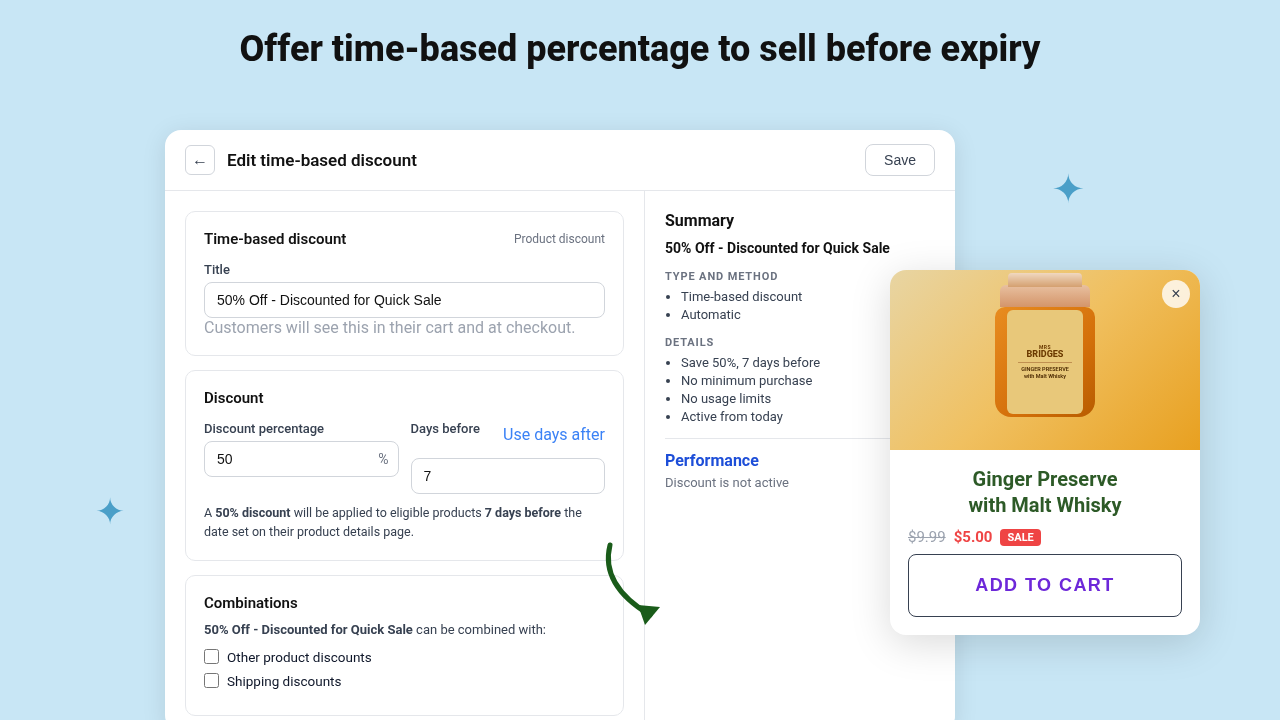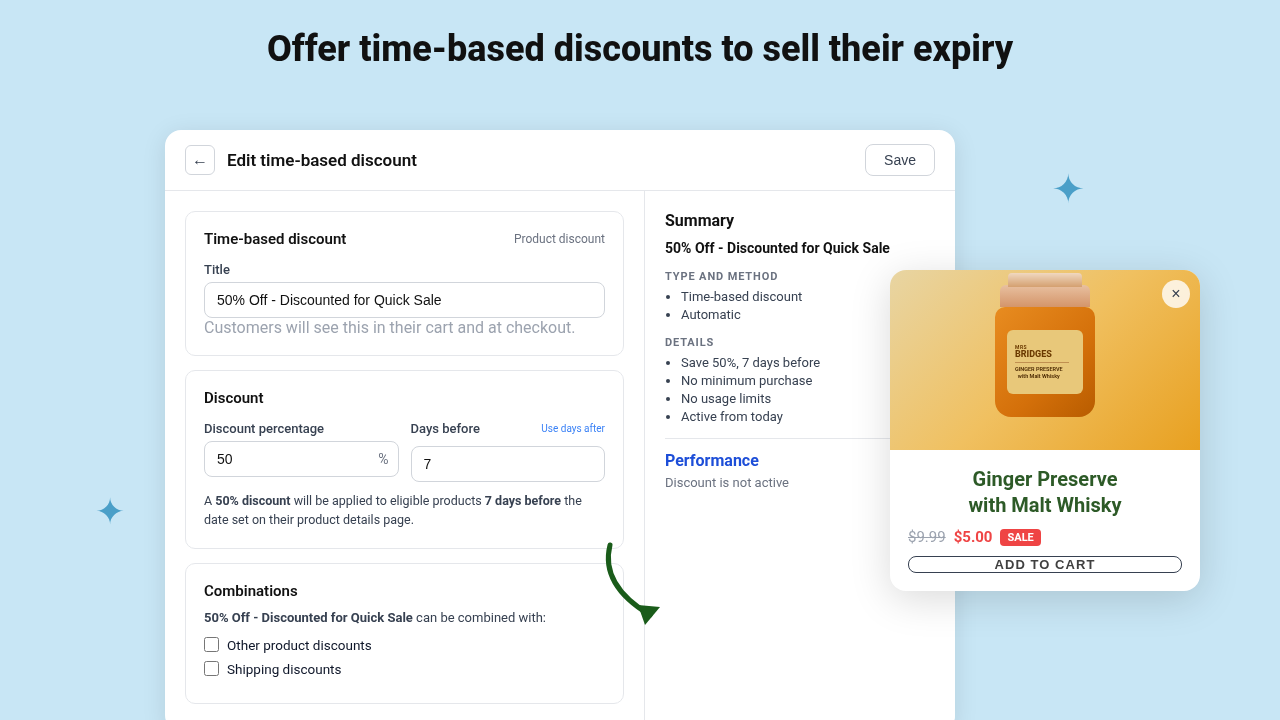--- a/index.html
+++ b/index.html
@@ -151,21 +151,21 @@
     .field-group {
       flex: 1;
     }
     .field-header {
       display: flex;
       justify-content: space-between;
       align-items: center;
       margin-bottom: 5px;
     }
     .use-link {
-      font-size: 10px;
+      font-size: 16px;
       color: #3b82f6;
       cursor: pointer;
       text-decoration: none;
     }
     .input-with-suffix {
       position: relative;
       display: flex;
       align-items: center;
     }
     .input-with-suffix input {
@@ -339,26 +339,26 @@
       border-radius: 10px 10px 16px 16px;
       margin: 0 auto;
       display: flex;
       align-items: center;
       justify-content: center;
       position: relative;
       overflow: hidden;
     }
     .jar-label {
       width: 76px;
-      height: 64px;
+      height: 104px;
       background: #e8c87a;
       border-radius: 6px;
       display: flex;
       flex-direction: column;
-      align-items: flex-start;
+      align-items: center;
       justify-content: center;
       padding: 8px;
     }
 
     .popup-content {
       padding: 16px 18px 18px;
     }
     .popup-product-name {
       font-size: 20px;
       font-weight: 700;
@@ -398,36 +398,36 @@
       margin-bottom: 14px;
     }
     .popup-best-before strong {
       font-weight: 600;
     }
     .add-to-cart-btn {
       width: 100%;
       background: #fff;
       border: 1.5px solid #374151;
       border-radius: 8px;
-      padding: 0;
-      font-size: 13px;
+      padding: 20px;
+      font-size: 18px;
       font-weight: 600;
       letter-spacing: 0.08em;
-      color: #404040;
+      color: #6d28d9;
       cursor: pointer;
       text-transform: uppercase;
     }
   </style>
 </head>
 <body>
 
 <div class="star star-1">✦</div>
 <div class="star star-2">✦</div>
 
-<h1 class="main-heading">Offer time-based discounts to sell their expiry</h1>
+<h1 class="main-heading">Offer time-based percentage to sell before expiry</h1>
 
 <div class="main-container">
 
   <div class="top-bar">
     <div class="top-bar-left">
       <button class="back-btn">
         <span>←</span>
       </button>
       <span class="top-bar-title">Edit time-based discount</span>
     </div>
@@ -453,21 +453,21 @@
         <div class="discount-row">
           <div class="field-group">
             <div class="field-label">Discount percentage</div>
             <div class="input-with-suffix">
               <input type="text" style="width: 100%; border: 1.5px solid rgb(209, 213, 219); border-radius: 8px; padding: 9px 36px 9px 12px; font-size: 14px; color: rgb(17, 17, 17); outline: none;" value="50">
               <span class="input-suffix">%</span>
             </div>
           </div>
           <div class="field-group">
             <div class="field-header">
-              <span class="field-label" style="margin-bottom:0;text-align:center;">Days before</span>
+              <span class="field-label" style="margin-bottom:12px;text-align:center;">Days before</span>
               <a class="use-link" href="#">Use days after</a>
             </div>
             <input type="text" style="width: 100%; border: 1.5px solid rgb(209, 213, 219); border-radius: 8px; padding: 9px 12px; font-size: 14px; color: rgb(17, 17, 17); outline: none; margin-top: 5px;" value="7">
           </div>
         </div>
         <div class="discount-desc">
           A <strong>50% discount</strong> will be applied to eligible products <strong>7 days before</strong> the date set on their product details page.
         </div>
       </div>
 

